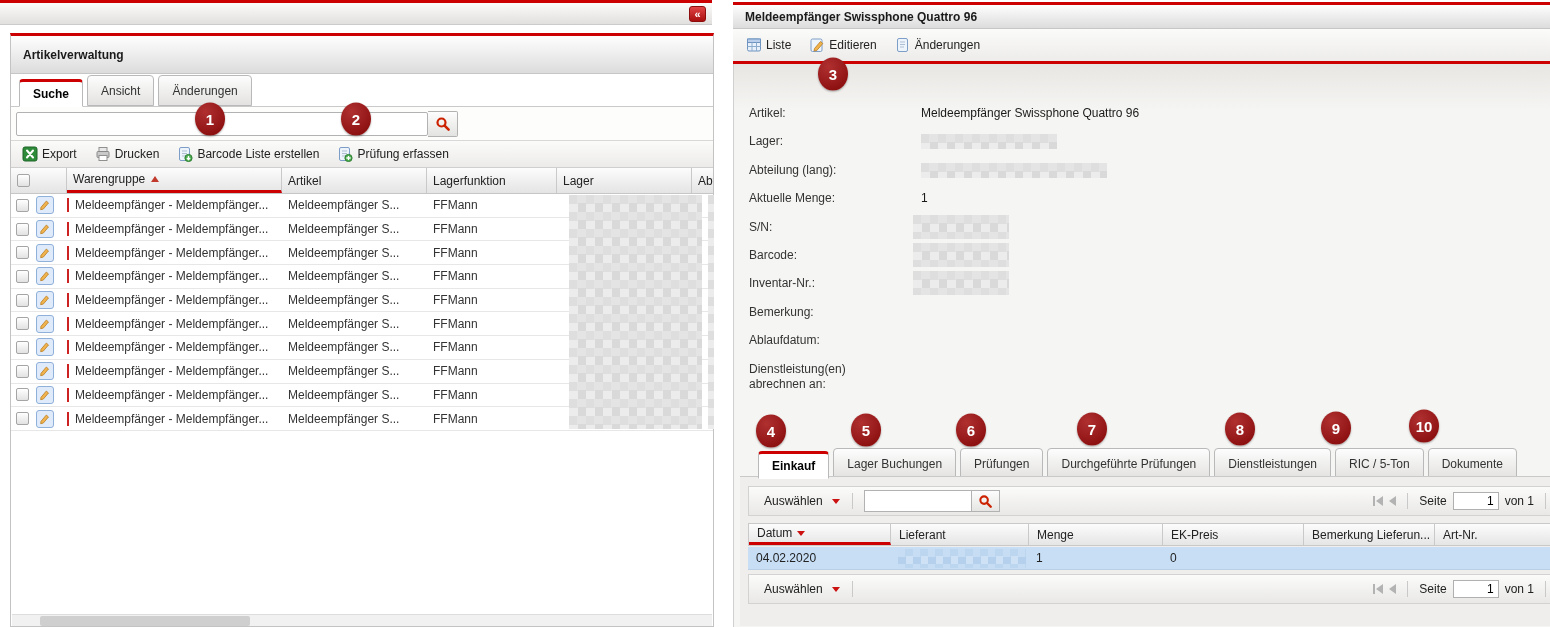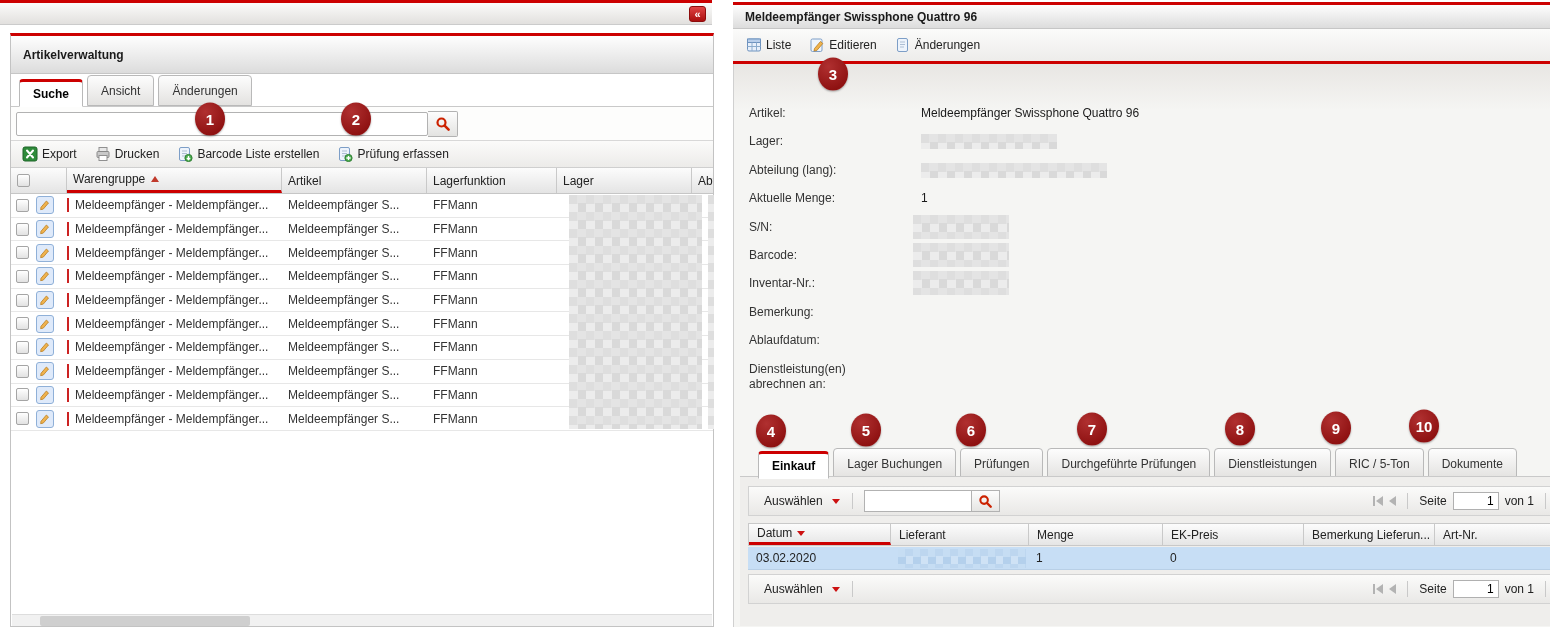--- a/index.html
+++ b/index.html
@@ -539,21 +539,21 @@
             <span class="caret-down-red"></span>
           </span>
           <span class="ghc g-lief">Lieferant</span>
           <span class="ghc g-menge">Menge</span>
           <span class="ghc g-ek">EK-Preis</span>
           <span class="ghc g-bem">Bemerkung Lieferun...</span>
           <span class="ghc g-art">Art-Nr.</span>
         </div>
 
         <div class="grow-sel">
-          <span class="gc-datum">03.02.2020</span>
+          <span class="gc-datum">04.02.2020</span>
           <span class="gc-lief">
             <span class="pxl-blue" style="display:inline-block;width:128px;height:19px"></span>
           </span>
           <span class="gc-menge">1</span>
           <span class="gc-ek">0</span>
         </div>
 
         <div class="gtoolbar gt-bottom">
           <span class="tbtn">
             <span>Auswählen</span>

